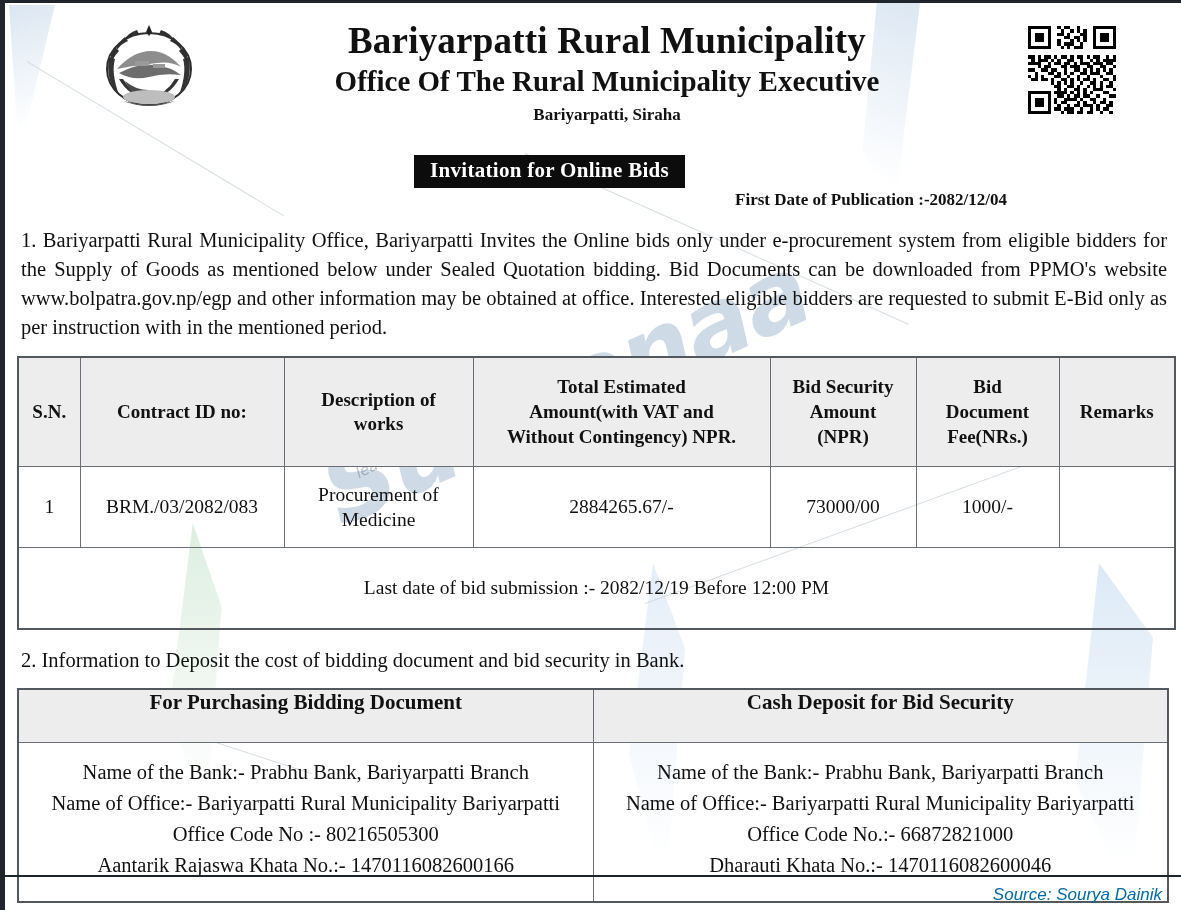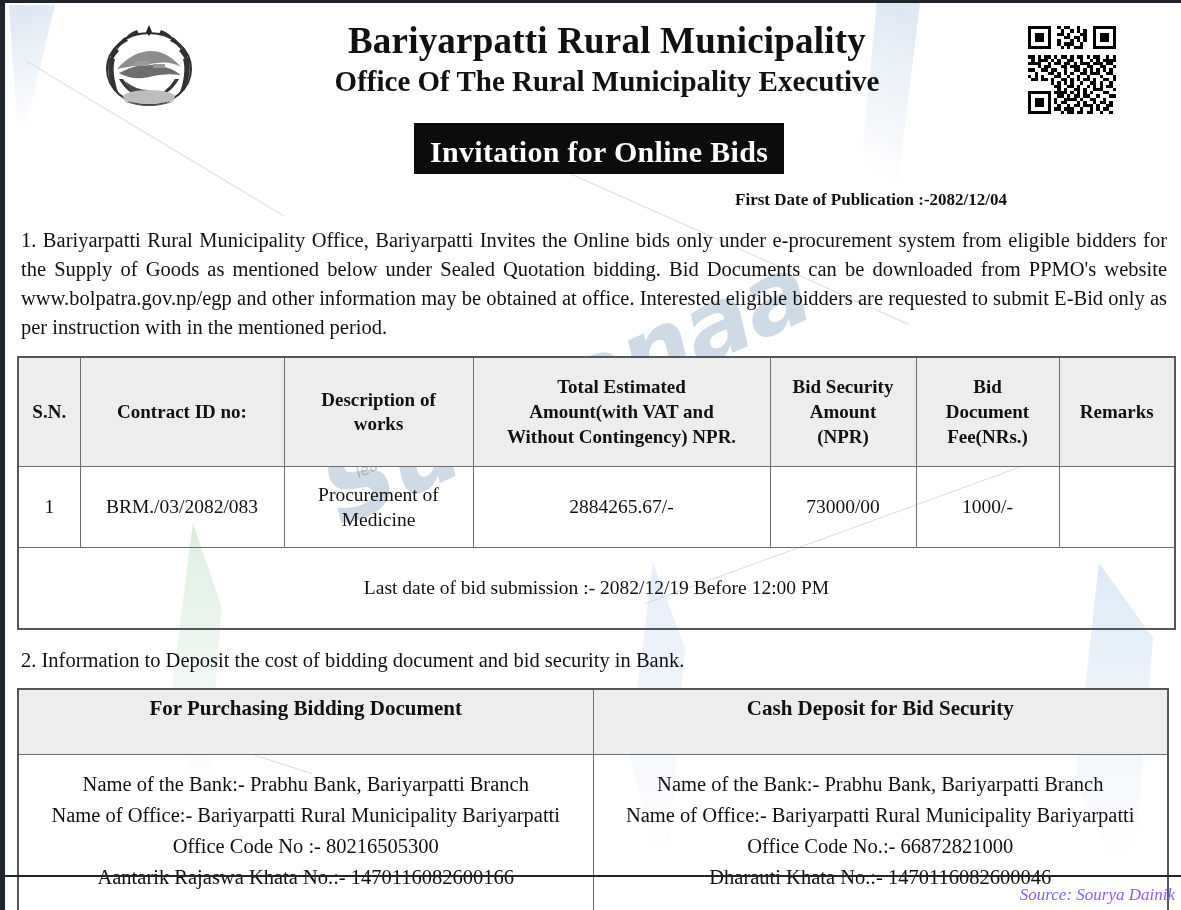--- a/index.html
+++ b/index.html
@@ -153,26 +153,26 @@
     margin-top: 4px;
   }
   .org-addr {
     font-size: 17px;
     font-weight: 700;
     margin-top: 8px;
   }
   .title-banner {
     position: absolute;
     left: 397px;
-    top: 120px;
+    top: 152px;
     background: #0c0c0c;
     color: #ffffff;
-    font-size: 30px;
-    font-weight: 700;
-    padding: 12px 16px 6px 16px;
+    font-size: 21px;
+    font-weight: 700;
+    padding: 4px 16px 6px 16px;
     letter-spacing: .3px;
     line-height: 1.1;
   }
   .pub-date {
     position: absolute;
     left: 190px;
     top: 187px;
     width: 800px;
     text-align: right;
     font-size: 17px;
@@ -246,45 +246,45 @@
   .tbl-bank td {
     border: 1px solid #6a6f76;
     vertical-align: top;
   }
   .tbl-bank th {
     background: #ededed;
     font-size: 21px;
     font-weight: 700;
     text-align: center;
     height: 52px;
-    padding: 6px;
+    padding: 0;
   }
   .tbl-bank td {
     text-align: center;
     font-size: 20.5px;
     line-height: 1.52;
     padding: 14px 6px 20px 6px;
   }
   .bank-line { display: block; }
   .source-bar {
     position: absolute;
     left: 0;
     top: 872px;
     width: 1181px;
     border-top: 2px solid #20242b;
     z-index: 4;
   }
   .source-text {
     position: absolute;
-    right: 11px;
+    right: 24px;
     top: 8px;
-    font-family: Liberation Serif, serif;
+    font-family: Liberation Sans, sans-serif;
     font-size: 17px;
     font-style: italic;
-    color: #8b5cf6;
+    color: #0369a1;
     white-space: nowrap;
   }
 </style>
 </head>
 <body>
 
 <div id="page">
 
   <div class="bg-wash wash-tl"></div>
   <div class="bg-wash wash-tm"></div>
@@ -491,20 +491,21 @@
             <rect x="16" y="27" width="1" height="1"></rect>
           <rect x="19" y="27" width="2" height="1"></rect>
             <rect x="23" y="27" width="1" height="1"></rect>
             <rect x="26" y="27" width="1" height="1"></rect>
         </g>
       </svg>
 
       <div class="org-block">
         <div class="org-name">Bariyarpatti Rural Municipality</div>
         <div class="org-sub">Office Of The Rural Municipality Executive</div>
+        <div class="org-addr">Bariyarpatti, Siraha</div>
       </div>
 
       <div class="title-banner">Invitation for Online Bids</div>
       <div class="pub-date">First Date of Publication :-2082/12/04</div>
     </div>
 
     <p class="para">1. Bariyarpatti Rural Municipality Office, Bariyarpatti Invites the Online bids only under e-procurement system from eligible bidders for the Supply of Goods as mentioned below under Sealed Quotation bidding. Bid Documents can be downloaded from PPMO's website www.bolpatra.gov.np/egp and other information may be obtained at office. Interested eligible bidders are requested to submit E-Bid only as per instruction with in the mentioned period.</p>
 
     <table class="tbl-main">
       <colgroup>

